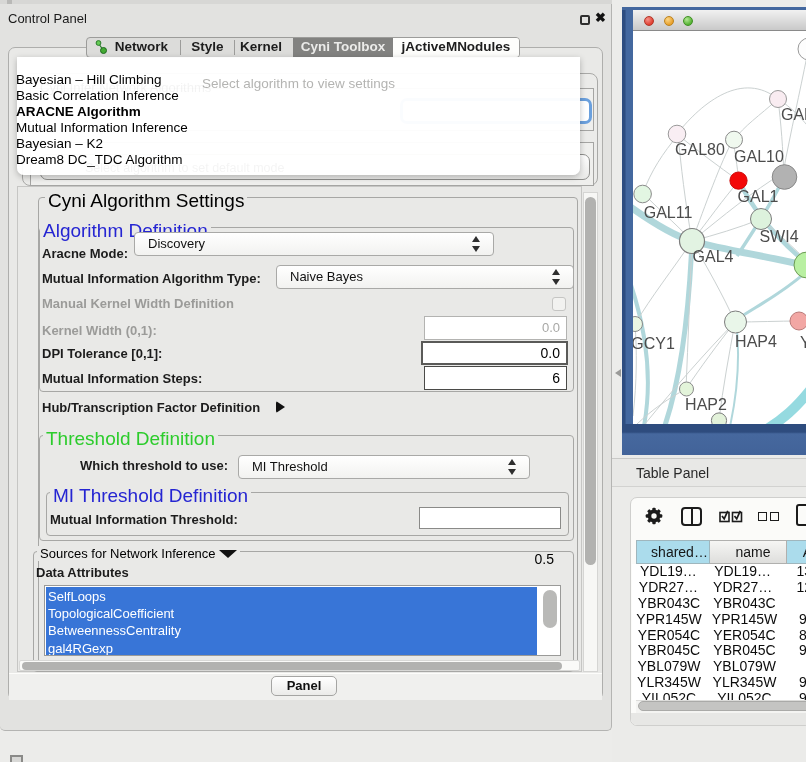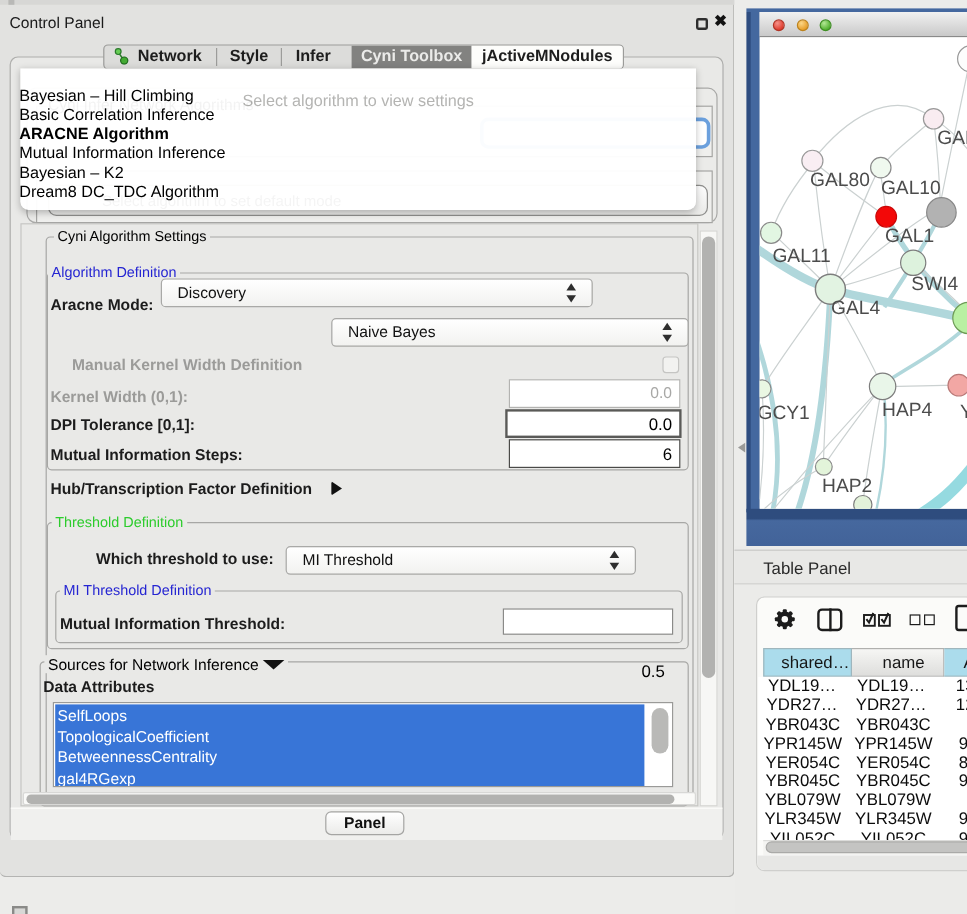--- a/index.html
+++ b/index.html
@@ -14,21 +14,21 @@
   .combo .ctext{position:absolute;left:13px;top:3px;font-size:13px;color:#111;}
   .steppers{position:absolute;right:12px;top:50%;width:9px;height:16px;margin-top:-8px;}
   .steppers:before{content:"";position:absolute;left:0;top:0;
      border-left:4.5px solid transparent;border-right:4.5px solid transparent;
      border-bottom:6px solid #2e2e2e;}
   .steppers:after{content:"";position:absolute;left:0;bottom:0;
      border-left:4.5px solid transparent;border-right:4.5px solid transparent;
      border-top:6px solid #2e2e2e;}
   .group{position:absolute;border:1px solid #a7a7a5;border-radius:4px;box-sizing:border-box;}
   .gcap{position:absolute;top:-8px;left:8px;background:#e9e9e7;padding:0 3px;
-        font-size:12px;white-space:nowrap;}
+        font-size:19px;white-space:nowrap;}
 </style>
 </head>
 <body>
 
 <div class="abs" id="cpwin" style="left:0;top:0;width:612px;height:731px;
      background:#e2e2e0;border-right:1px solid #b4b4b2;border-bottom:1px solid #b4b4b2;
      border-radius:0 0 5px 5px;box-sizing:border-box;">
 
   <div class="abs" style="left:0;top:0;width:612px;height:4px;background:#d7d7d5;"></div>
   <div class="abs" style="left:7px;top:0;width:5px;height:4px;background:#b9b9b7;"></div>
@@ -59,25 +59,26 @@
   </div>
 
   <div class="group" style="left:39px;top:227px;width:535px;height:165px;">
     <span class="gcap" style="left:0px;color:#2525d2;">Algorithm Definition</span>
   </div>
   <div class="abs lbl" style="left:42px;top:246px;">Aracne Mode:</div>
   <div class="combo" style="left:134px;top:232px;width:360px;height:24px;">
     <span class="ctext">Discovery</span>
       <span class="steppers"></span>
   </div>
+  <div class="abs lbl" style="left:42px;top:271px;">Mutual Information Algorithm Type:</div>
   <div class="combo" style="left:276px;top:265px;width:298px;height:24px;">
     <span class="ctext">Naive Bayes</span>
       <span class="steppers"></span>
   </div>
-  <div class="abs lbl" style="left:42px;top:296px;color:#9b9b99;margin-left:18px;">Manual Kernel Width Definition</div>
+  <div class="abs lbl" style="left:42px;top:296px;color:#9b9b99;">Manual Kernel Width Definition</div>
   <div class="abs" style="left:552px;top:297px;width:14px;height:14px;background:#f2f2f0;
        border:1px solid #c5c5c3;border-radius:3px;box-sizing:border-box;"></div>
   <div class="field" style="left:424px;top:316px;width:143px;height:24px;border:1px solid #b3b3b1;">
     <div class="fval" style="color:#a8a8a6;">0.0</div>
     </div>
   <div class="abs lbl" style="left:42px;top:323px;color:#9b9b99;">Kernel Width (0,1):</div>
   <div class="field" style="left:421px;top:341px;width:147px;height:24px;border:2px solid #5a5a58;">
     <div class="fval" style="color:#000;font-size:14px;line-height:20px;">0.0</div>
     </div>
   <div class="abs lbl" style="left:42px;top:346px;">DPI Tolerance [0,1]:</div>
@@ -136,21 +137,21 @@
 
 </div>
 
 <div class="abs" style="left:86px;top:37px;width:434px;height:21px;border:1px solid #9c9c9a;
      border-radius:4px;box-sizing:border-box;overflow:hidden;display:flex;background:#dcdcda;
      font-size:13.5px;font-weight:600;color:#1d1d1d;">
   <div style="width:93px;line-height:16px;text-align:center;padding:1px 0 0 16px;box-sizing:border-box;">Network</div>
   <div style="width:1px;background:#9c9c9a;margin:2px 0;"></div>
   <div style="width:53px;line-height:16px;text-align:center;padding-top:1px;box-sizing:border-box;">Style</div>
   <div style="width:1px;background:#9c9c9a;margin:2px 0;"></div>
-  <div style="width:58px;line-height:16px;text-align:center;padding:1px 6px 0 0;box-sizing:border-box;">Infer</div>
+  <div style="width:58px;line-height:16px;text-align:center;padding:1px 6px 0 0;box-sizing:border-box;">Kernel</div>
   <div style="width:100px;line-height:16px;text-align:center;padding-top:1px;box-sizing:border-box;background:#828280;color:#ebebe9;">Cyni Toolbox</div>
   <div style="flex:1;line-height:16px;text-align:center;padding-top:1px;box-sizing:border-box;background:#fdfdfb;">jActiveMNodules</div>
 </div>
 
 <svg class="abs" style="left:95px;top:40px;" width="13" height="14" viewBox="0 0 13 14">
   <line x1="4" y1="4" x2="8" y2="10" stroke="#2a7a2a" stroke-width="1.2"></line>
   <circle cx="3.5" cy="3" r="2.4" fill="#66cc55" stroke="#2a7a2a" stroke-width="1"></circle>
   <circle cx="8.5" cy="10.5" r="3" fill="#44aa33" stroke="#1f6a1f" stroke-width="1"></circle>
 </svg>
 

